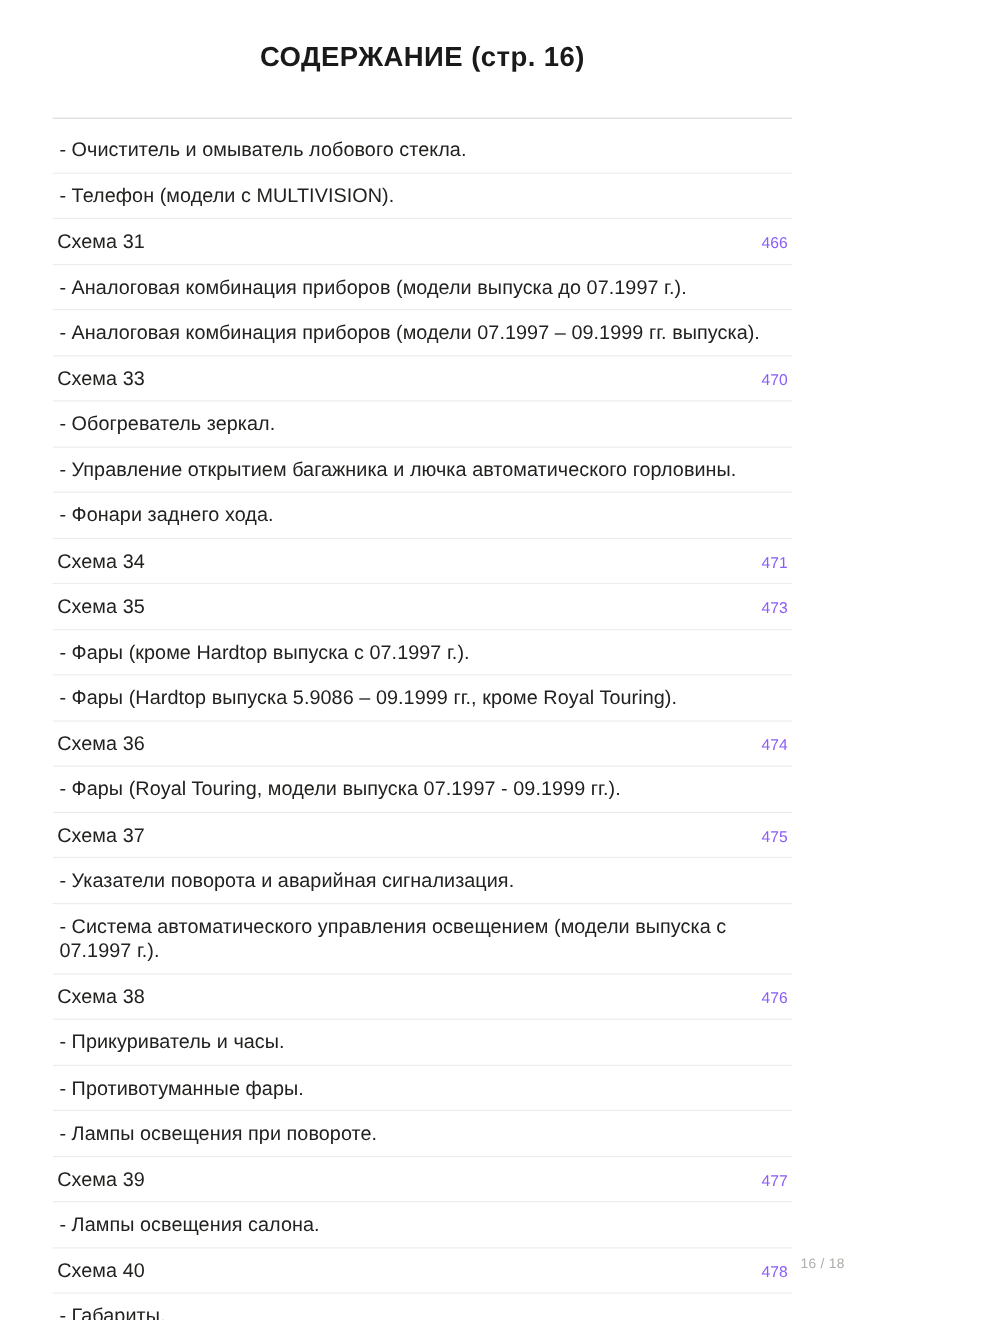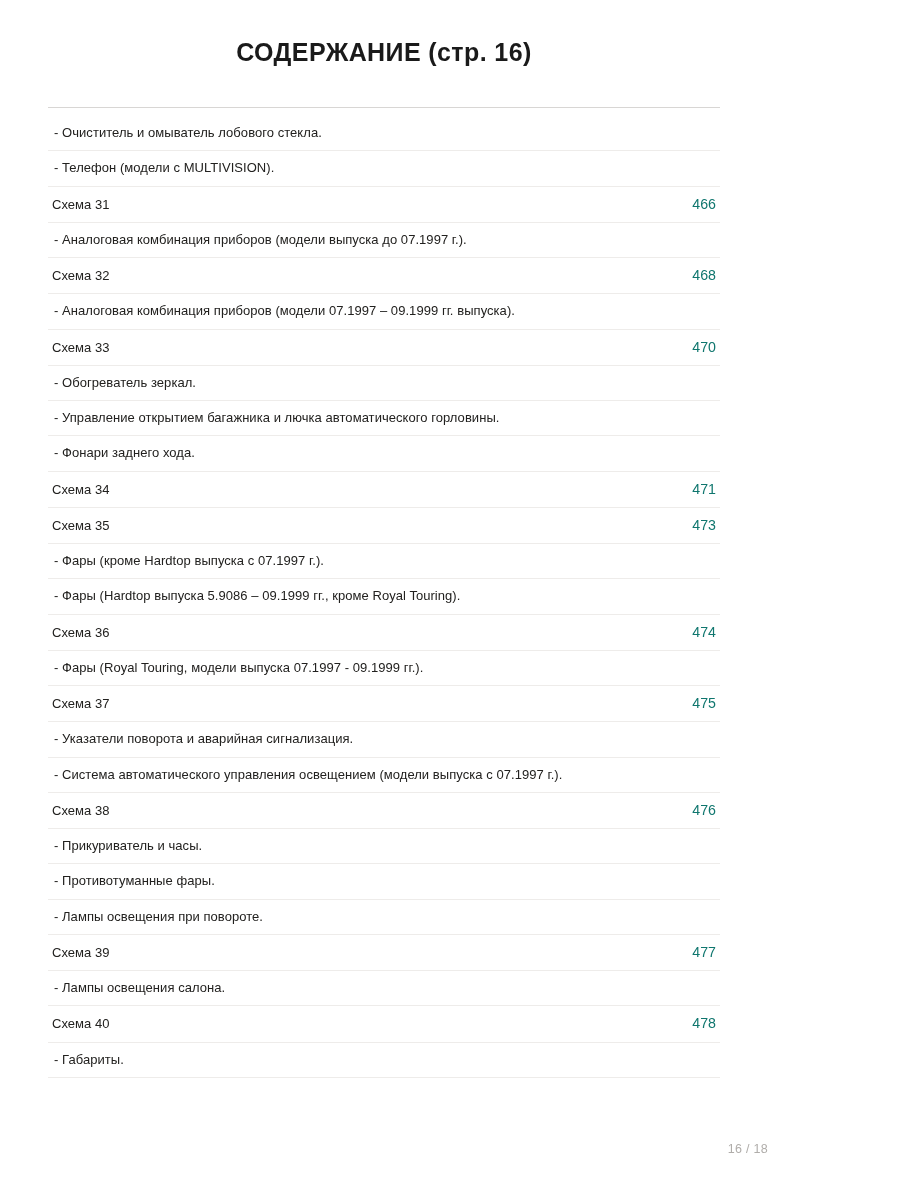--- a/index.html
+++ b/index.html
@@ -47,31 +47,31 @@
     align-items: baseline;
     justify-content: space-between;
     border-bottom: 1px solid #eeecea;
     padding: 9px 4px 9px 4px;
     min-height: 16px;
   }
   .toc-row:first-child {
     border-top: 0;
   }
   .toc-label {
-    font-size: 13px;
+    font-size: 18px;
     line-height: 1.25;
     color: #22211f;
     letter-spacing: 0.05px;
   }
   .toc-label.sub {
     padding-left: 2px;
   }
   .toc-page {
     font-size: 14.2px;
-    color: #0f766e;
+    color: #8b5cf6;
     padding-left: 16px;
     white-space: nowrap;
   }
   .footer {
     position: absolute;
     left: 0;
     right: 0;
     bottom: 44px;
     text-align: right;
     font-size: 12.5px;
@@ -99,24 +99,20 @@
       </div>
       <div class="toc-row">
         <span class="toc-label">Схема 31</span>
         <span class="toc-page">466</span>
       </div>
       <div class="toc-row">
         <span class="toc-label sub">- Аналоговая комбинация приборов (модели выпуска до 07.1997  г.).</span>
         <span class="toc-page"></span>
       </div>
       <div class="toc-row">
-        <span class="toc-label">Схема 32</span>
-        <span class="toc-page">468</span>
-      </div>
-      <div class="toc-row">
         <span class="toc-label sub">- Аналоговая комбинация приборов (модели 07.1997  – 09.1999 гг. выпуска).</span>
         <span class="toc-page"></span>
       </div>
       <div class="toc-row">
         <span class="toc-label">Схема 33</span>
         <span class="toc-page">470</span>
       </div>
       <div class="toc-row">
         <span class="toc-label sub">- Обогреватель зеркал.</span>
         <span class="toc-page"></span>

